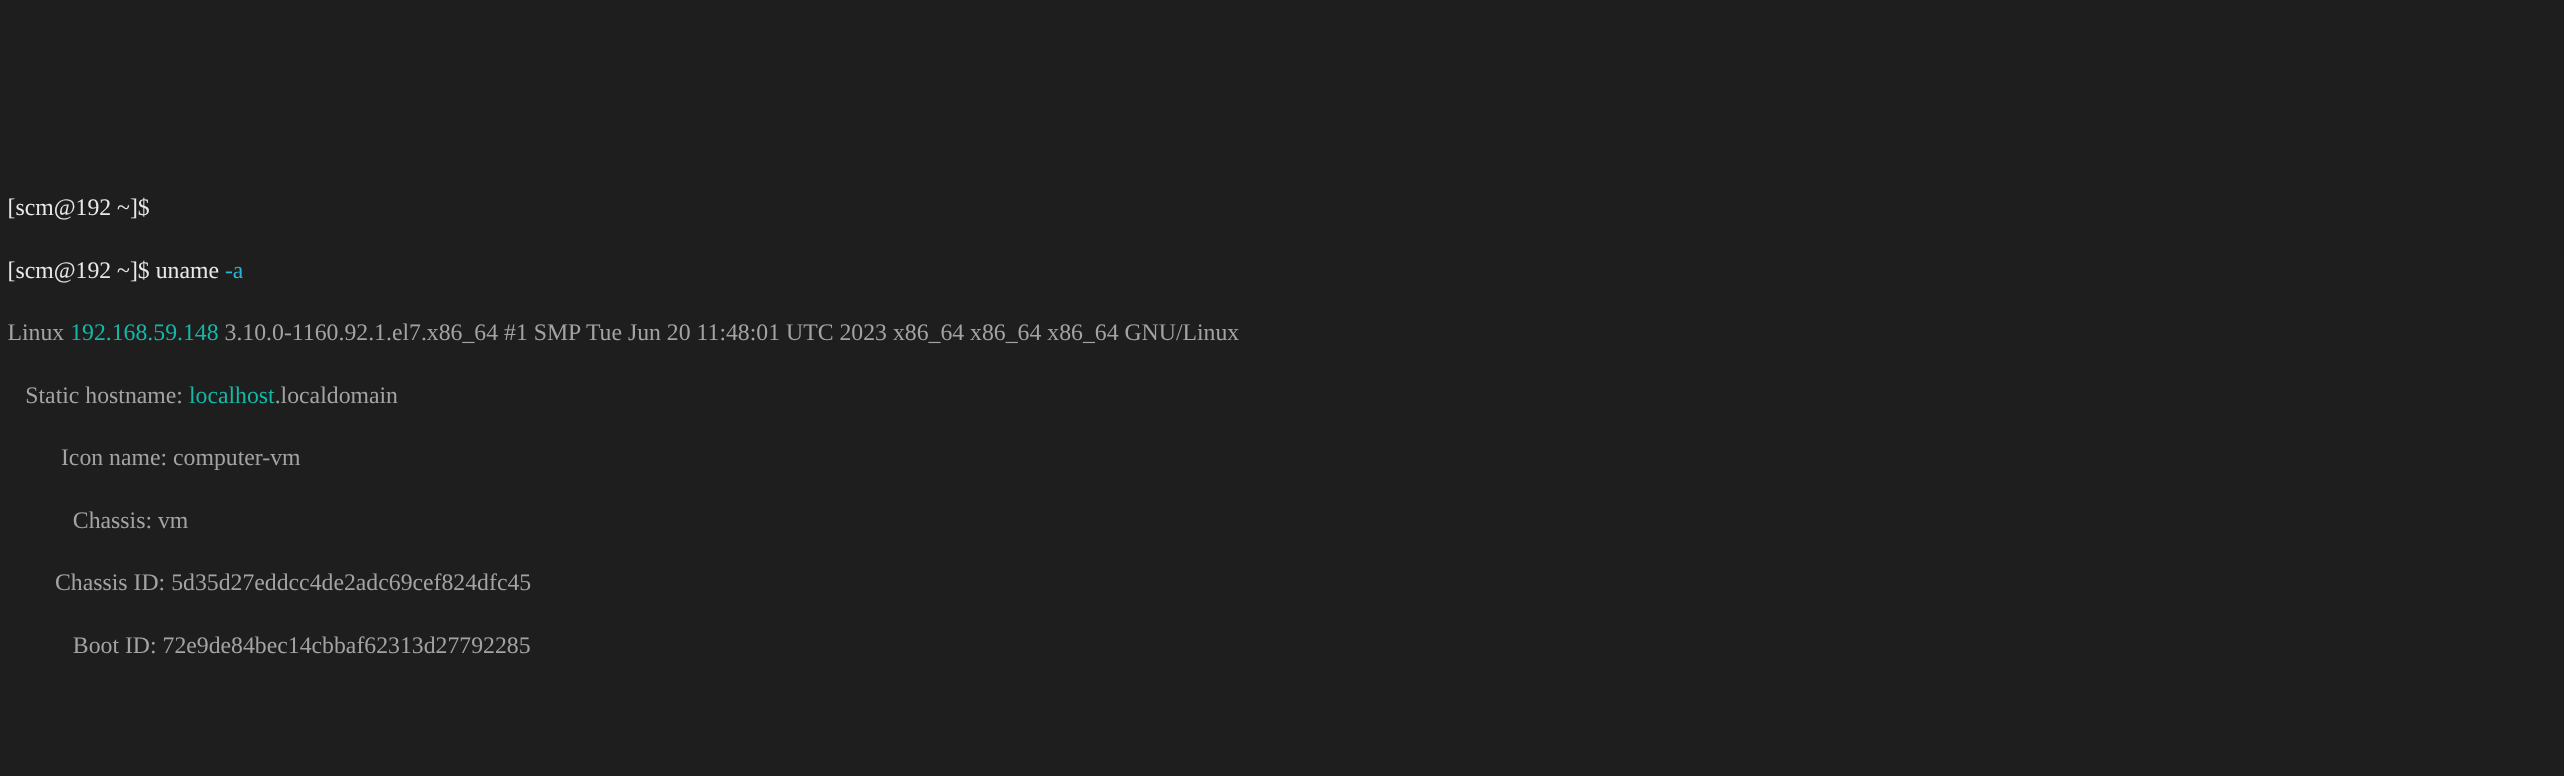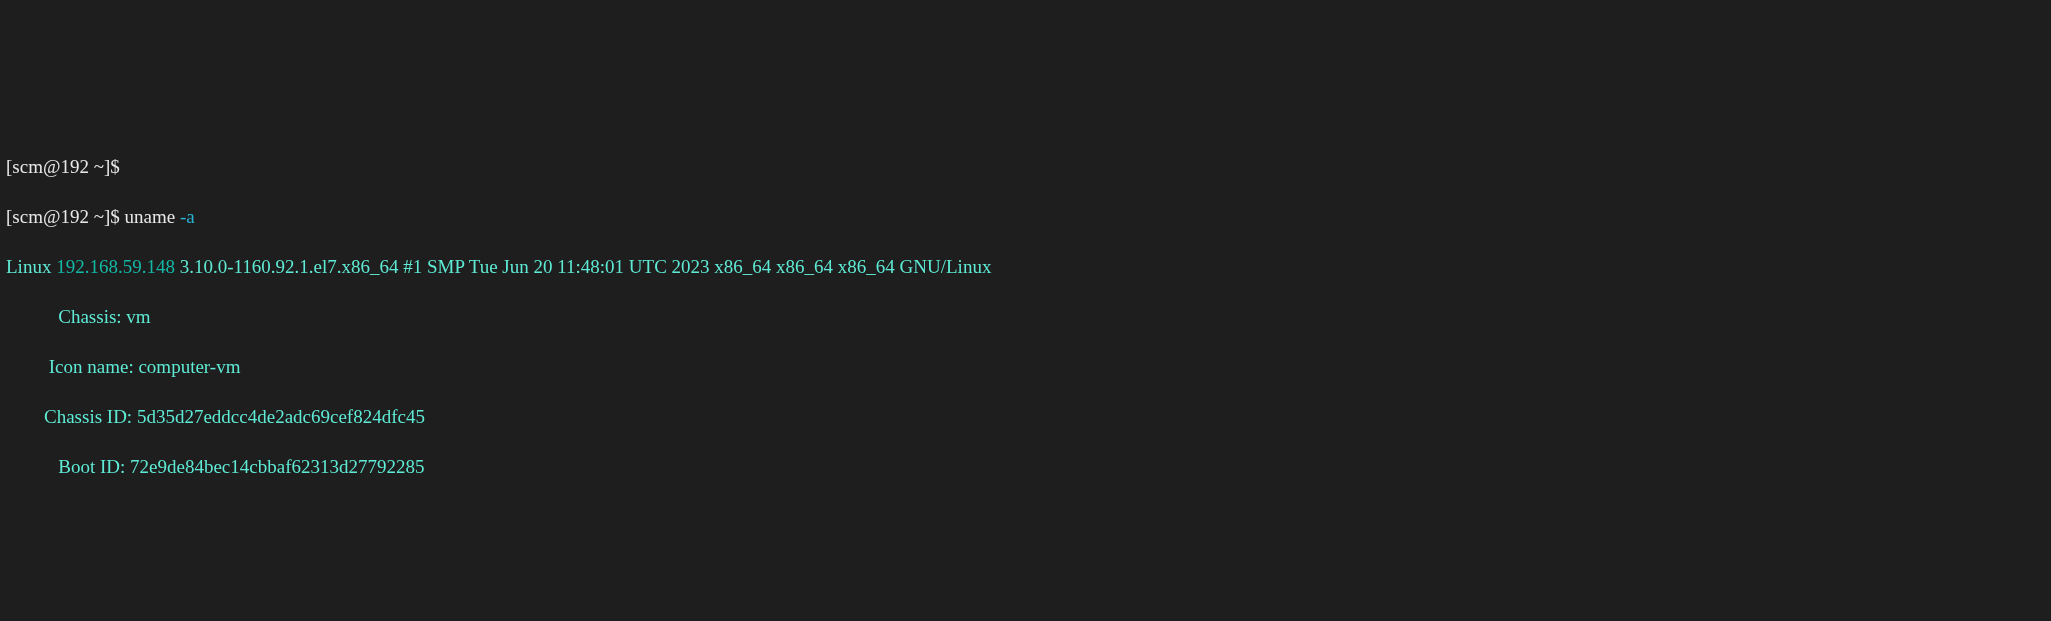--- a/index.html
+++ b/index.html
@@ -13,37 +13,38 @@
     width: 2051px;
     height: 621px;
     overflow: hidden;
   }
   .term {
     padding: 4px 6px;
   }
   .magenta { color: #14b8a6; }
   .cyan    { color: #28b4d4; }
   .white   { color: #e8e8e8; }
-  .gray    { color: #5eead4; }
+  .gray    { color: #a3a3a3; }
 
   .line { position: relative; display: block; font-family: Liberation Serif, serif; }
 
   
 </style>
 </head>
 <body>
 
 
 
 <div class="term" data-name="terminal">
 <span class="line" data-name="prompt-empty-line"><span class="white">[</span><span class="white">scm@192</span><span class="white"> ~</span><span class="white">]</span><span class="white">$</span> </span>
 <span class="line" data-name="uname-command-line"><span class="white">[</span><span class="white">scm@192</span><span class="white"> ~</span><span class="white">]</span><span class="white">$</span> <span class="white" data-name="uname-cmd">uname</span> <span class="cyan" data-name="uname-arg">-a</span></span>
 <span class="line" data-name="uname-output-line"><span class="gray">Linux</span> <span class="magenta" data-name="host-ip">192.168.59.148</span> <span class="gray">3.10.0-1160.92.1.el7.x86_64 #1 SMP Tue Jun 20 11:48:01 UTC 2023 x86_64 x86_64 x86_64 GNU/Linux</span></span>
+<span class="line" data-name="static-hostname-row"><span class="gray">   Static hostname: </span><span class="magenta">localhost</span><span class="gray">.localdomain</span></span>
+<span class="line" data-name="icon-name-row"><span class="gray">         Icon name: </span><span class="gray">computer-vm</span></span>
 <span class="line" data-name="chassis-row"><span class="gray">           Chassis: </span><span class="gray">vm</span></span>
-<span class="line" data-name="icon-name-row"><span class="gray">         Icon name: </span><span class="gray">computer-vm</span></span>
 <span class="line" data-name="machine-id-row"><span class="gray">        Chassis ID: </span><span class="gray">5d35d27eddcc4de2adc69cef824dfc45</span></span>
 <span class="line" data-name="boot-id-row"><span class="gray">           Boot ID: </span><span class="gray">72e9de84bec14cbbaf62313d27792285</span></span>
 
 
 
 
 
 
 
 </div>

